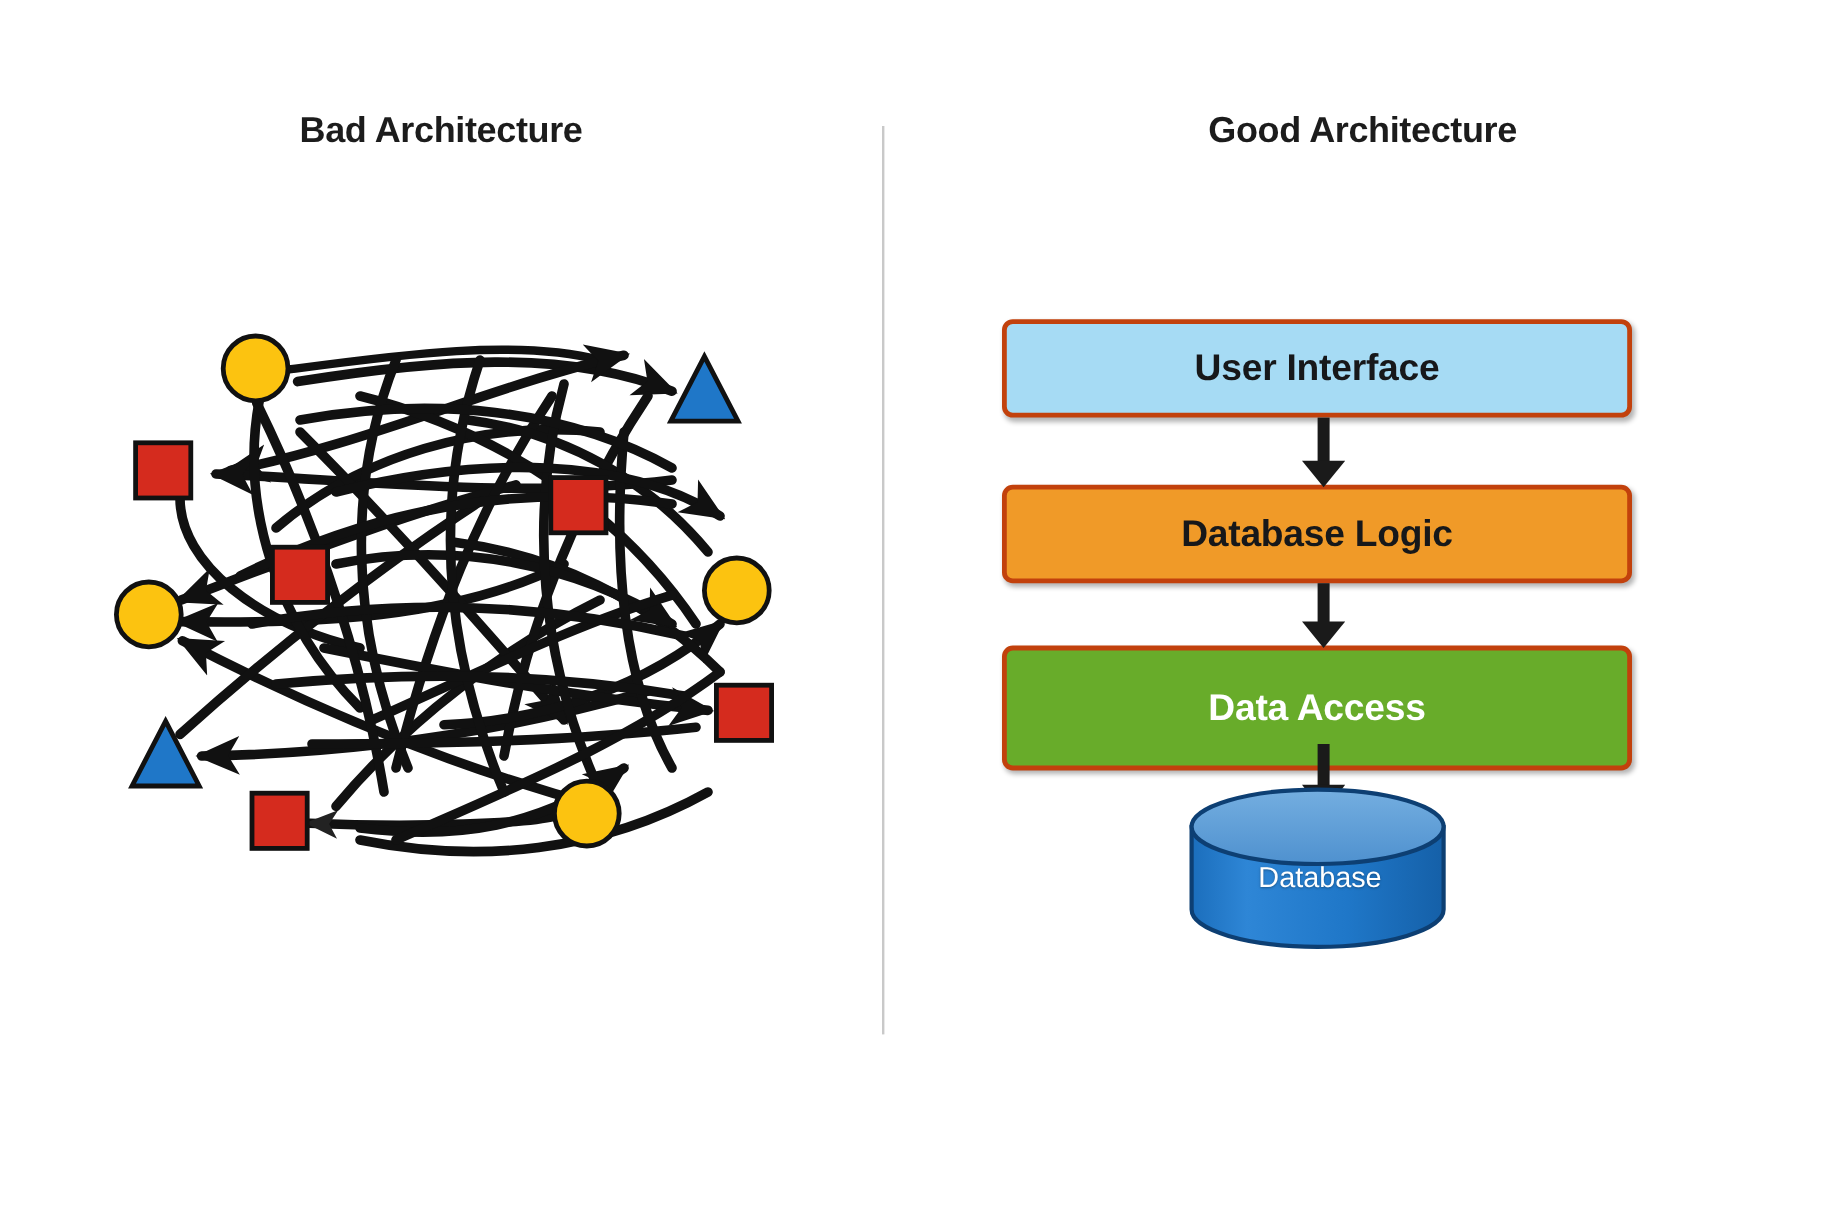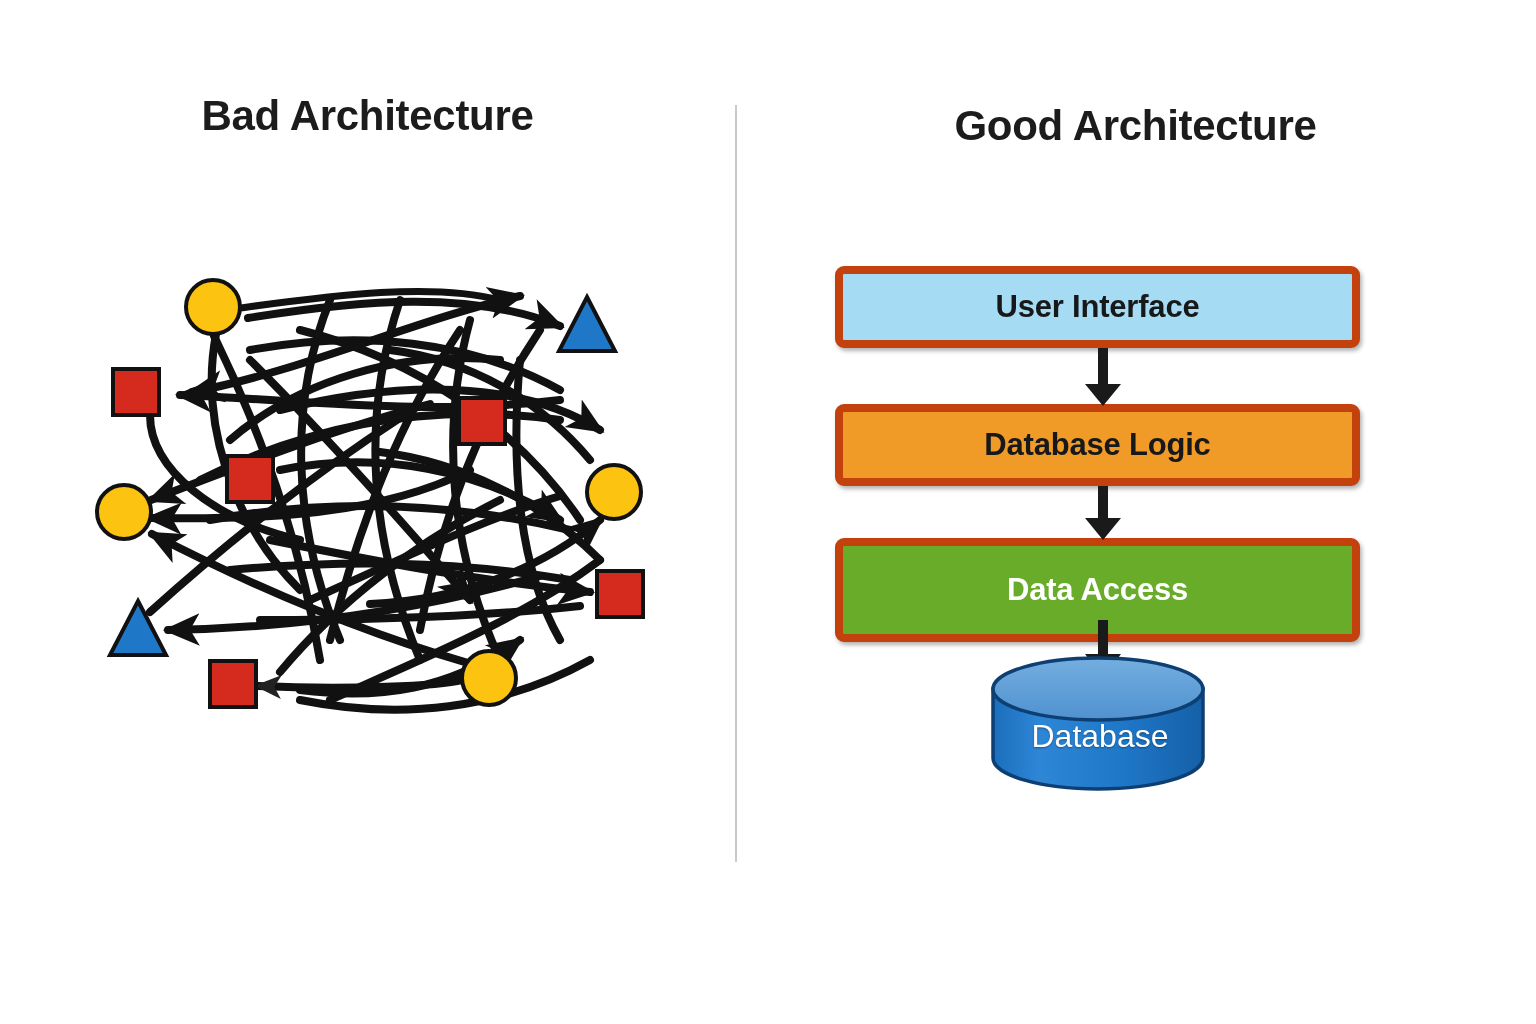--- a/index.html
+++ b/index.html
@@ -1,45 +1,45 @@
 <!DOCTYPE html>
 <html><head>
 <meta charset="utf-8">
 <title>Architecture Comparison</title>
 <style>
   html,body{margin:0;padding:0;background:#ffffff;}
   body{width:1536px;height:1024px;position:relative;overflow:hidden;
        font-family:"Liberation Sans","DejaVu Sans",sans-serif;}
   .stage{position:absolute;inset:0;width:1536px;height:1024px;background:#fff;}
 
-  .panel-title{position:absolute;font-size:42px;font-weight:700;color:#1c1c1c;
+  .panel-title{position:absolute;font-size:30px;font-weight:700;color:#1c1c1c;
                letter-spacing:-0.3px;white-space:nowrap;}
   #bad-title{left:0;top:92px;width:735px;text-align:center;}
-  #good-title{left:735px;top:92px;width:801px;text-align:center;margin-top:10px;}
+  #good-title{left:735px;top:92px;width:801px;text-align:center;}
 
   .divider{position:absolute;left:735px;top:105px;width:2px;height:757px;
            background:#c9c9c9;}
 
   
   #chaos{position:absolute;left:0;top:0;width:735px;height:1024px;}
 
   
-  .layer{position:absolute;left:835px;width:525px;border:8px solid #c2410c;
+  .layer{position:absolute;left:835px;width:525px;border:4px solid #c2410c;
          border-radius:9px;box-sizing:border-box;display:flex;align-items:center;
          justify-content:center;box-shadow:2px 3px 4px rgba(0,0,0,.30);}
   .layer span{font-size:31px;font-weight:700;letter-spacing:-0.2px;}
   #layer-ui{top:266px;height:82px;background:#a6dbf4;}
   #layer-ui span{color:#17181a;}
   #layer-bl{top:404px;height:82px;background:#f09a28;}
   #layer-bl span{color:#17181a;}
   #layer-da{top:538px;height:104px;background:#68ac2a;}
   #layer-da span{color:#ffffff;}
 
   .db-label{position:absolute;left:995px;top:718px;width:210px;text-align:center;
-            font-size:32px;font-weight:400;color:#ffffff;
+            font-size:24px;font-weight:400;color:#ffffff;
             text-shadow:0 1px 2px rgba(0,0,0,.35);pointer-events:none;}
 </style>
 </head>
 <body>
 
 <div class="stage">
 
   <div class="panel-title" id="bad-title">Bad Architecture</div>
   <div class="panel-title" id="good-title">Good Architecture</div>
 

